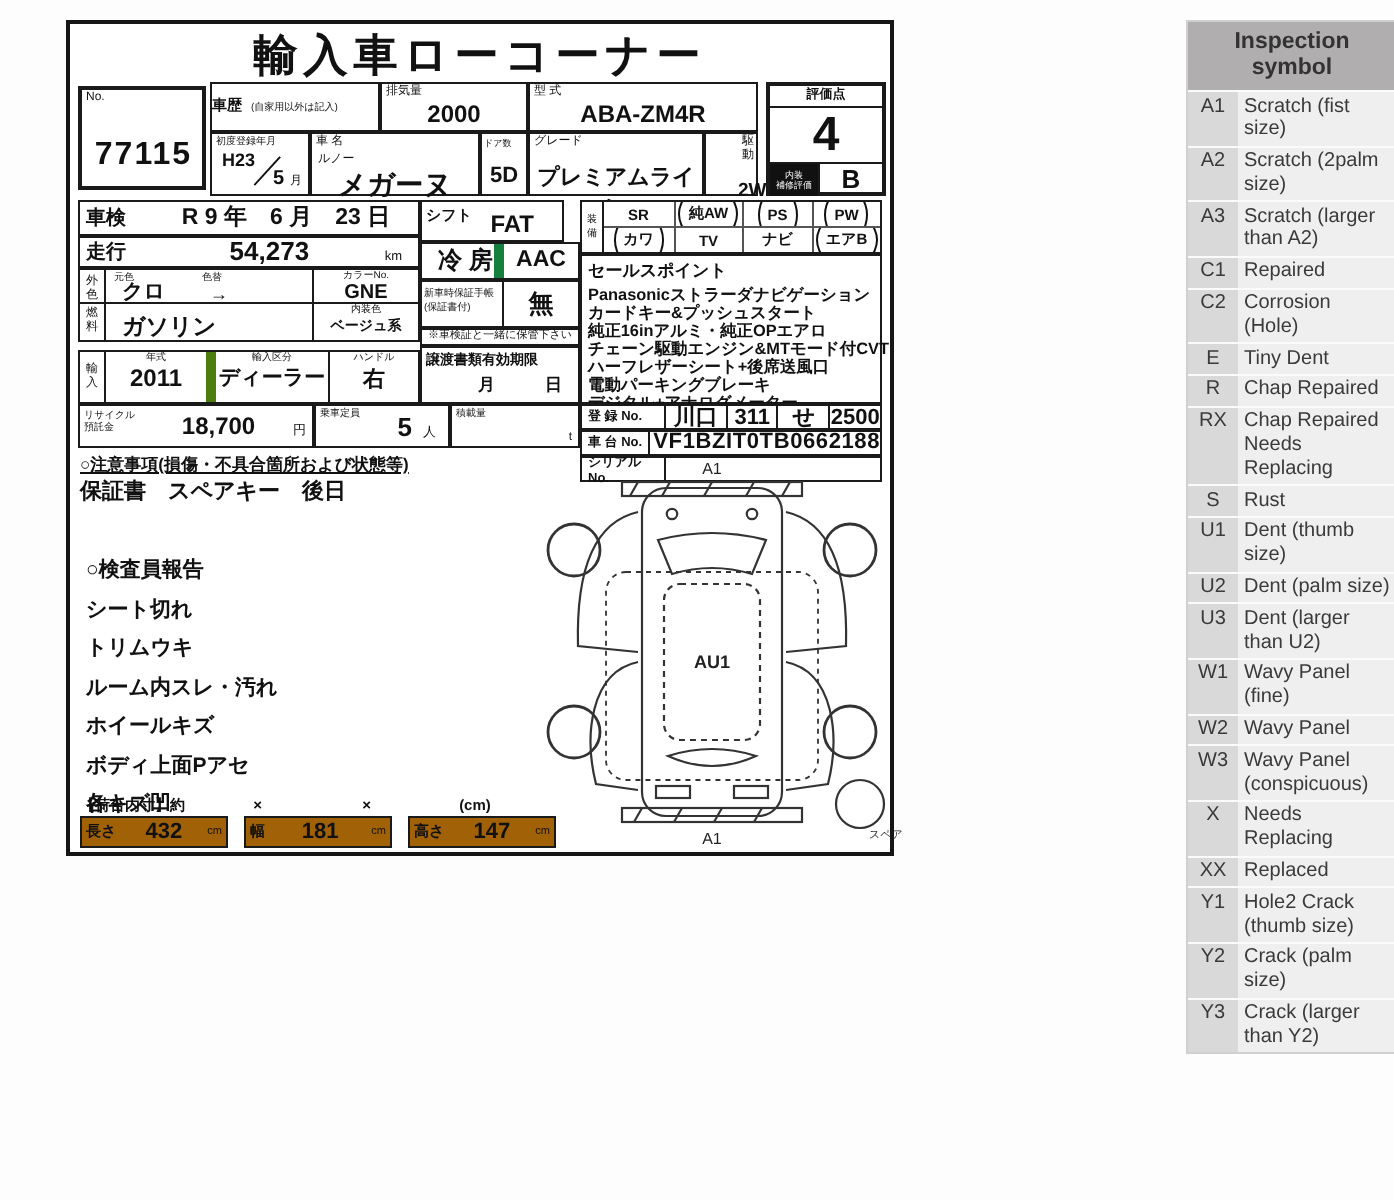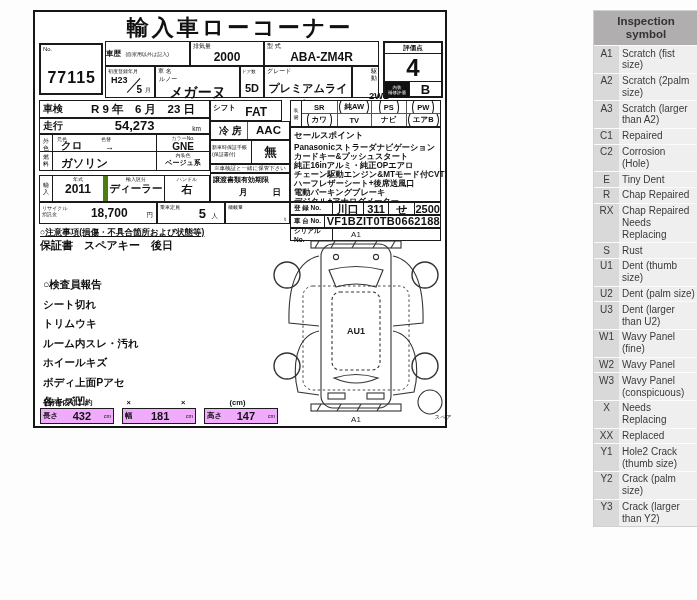--- a/index.html
+++ b/index.html
@@ -42,21 +42,21 @@
   .equip-cell.circled .equip-label{border:1px solid #111;border-radius:50%;padding:8px 4px;}
 
   .sp-line{font-size:8.2px;font-weight:bold;line-height:9px;white-space:nowrap;}
   .insp-line{font-size:10.5px;font-weight:bold;margin-top:5.5px;white-space:nowrap;}
 
   .regno-parts{display:flex;flex:1;height:100%;align-items:center;}
   .regno-part{flex:1;text-align:center;font-size:11px;font-weight:bold;border-left:1px solid #1a1a1a;height:100%;line-height:13px;}
   .regno-part:first-child{border-left:none;flex:1.2;}
 
   .dimbox{width:74px;height:16px;border:1.5px solid #1a1a1a;box-sizing:border-box;
-          display:flex;align-items:center;margin-right:8px;background:#f0abfc;}
+          display:flex;align-items:center;margin-right:8px;background:#a16207;}
   .dimbox .dl{font-size:7.5px;font-weight:bold;padding:0 2px;}
   .dimbox .dv{flex:1;text-align:center;font-size:11px;font-weight:bold;}
   .dimbox .du{font-size:5.5px;padding-right:2px;}
 
   svg text{font-family:"Liberation Sans",sans-serif;}
 
   
   .legend{position:absolute;left:593px;top:10px;width:104px;border:1px solid #d0d0d0;}
   .legend-header{background:#b0aeae;color:#333;font-size:11.5px;font-weight:bold;
                  text-align:center;padding:4px 6px;line-height:13px;}
@@ -202,21 +202,21 @@
       </div>
     </div>
   </div>
 
   <div class="cell" style="left:175px;top:88px;width:72px;height:21px;">
     <span style="position:absolute;left:2px;top:2px;font-size:7.5px;font-weight:bold;">シフト</span>
     <span class="val" style="position:absolute;right:14px;top:4px;font-size:12px;">FAT</span>
   </div>
   <div class="cell" style="left:175px;top:109px;width:80px;height:19px;">
     <div class="rowflex">
-      <div class="rlbl" style="width:28px;font-size:10px;border-right:1px solid #15803d;padding-left:8px;">冷 房</div>
+      <div class="rlbl" style="width:28px;font-size:12px;border-right:5px solid #15803d;padding-left:8px;">冷 房</div>
       <div class="val" style="flex:1;text-align:center;font-size:11.5px;line-height:17px;">AAC</div>
     </div>
   </div>
   <div class="cell" style="left:175px;top:128px;width:80px;height:24px;">
     <div class="rowflex">
       <div style="width:38px;border-right:1px solid #1a1a1a;padding:3px 1px 0 1px;">
         <div style="font-size:5px;line-height:6.5px;">新車時保証手帳</div>
         <div style="font-size:5px;line-height:6.5px;">(保証書付)</div>
       </div>
       <div class="val" style="flex:1;text-align:center;font-size:12.5px;line-height:22px;">無</div>

